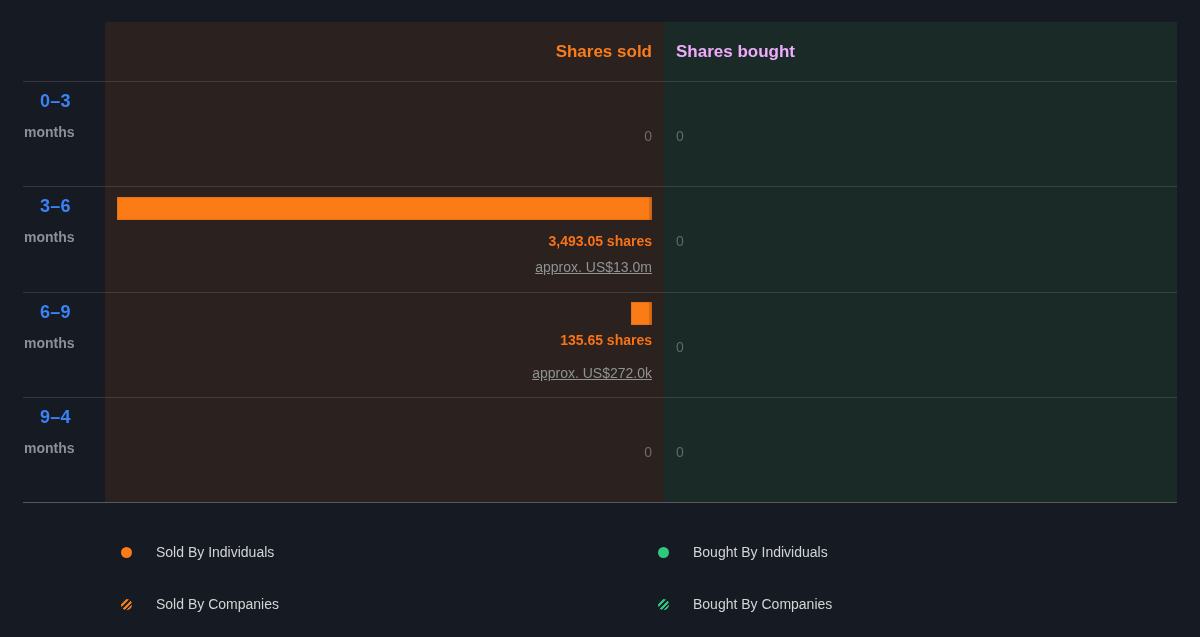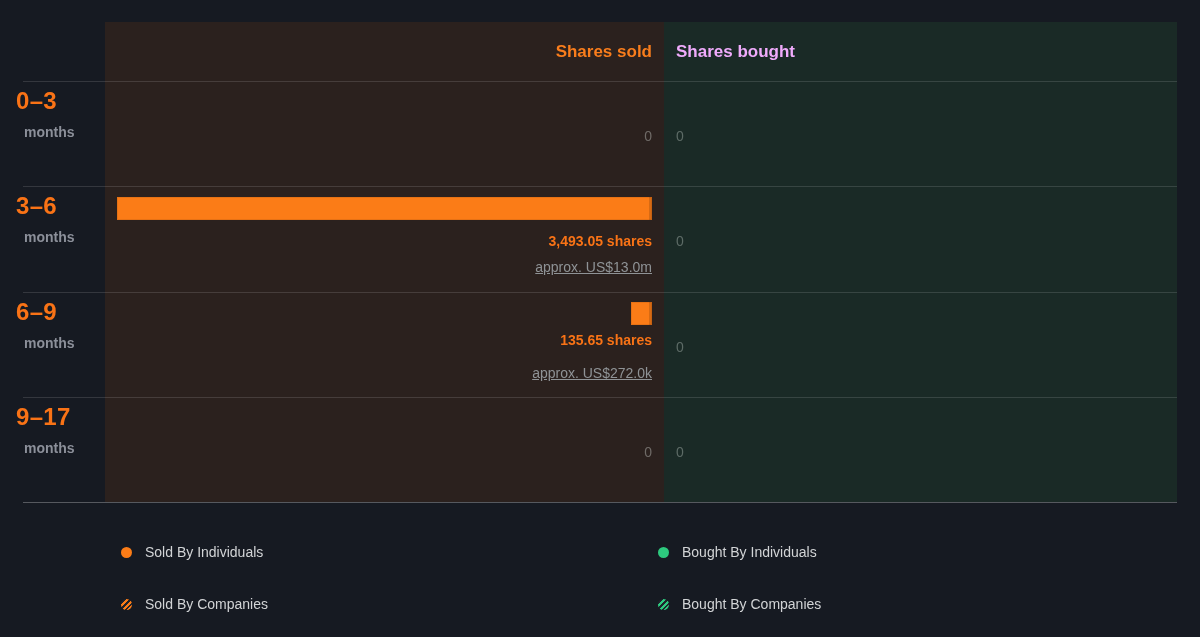--- a/index.html
+++ b/index.html
@@ -10,33 +10,33 @@
     -webkit-font-smoothing:antialiased;
   }
   .abs{position:absolute;}
   .sold-panel{left:105px;top:22px;width:559px;height:480px;background:#2b211e;}
   .bought-panel{left:664px;top:22px;width:513px;height:480px;background:#1a2a26;}
   .hdr{top:42px;font-size:17px;font-weight:700;line-height:20px;white-space:nowrap;}
   .hdr-sold{right:548px;color:#f97d1c;text-align:left;}
   .hdr-bought{left:676px;color:#f0abfc;}
   .divider{left:23px;width:1154px;height:1px;background:rgba(255,255,255,0.13);}
   .divider.bottom{background:rgba(255,255,255,0.28);}
-  .period{left:16px;font-size:24px;font-weight:700;color:#f97316;line-height:26px;letter-spacing:.3px;white-space:nowrap;}
+  .period{left:40px;font-size:18px;font-weight:700;color:#3b82f6;line-height:26px;letter-spacing:.3px;white-space:nowrap;}
   .unit{left:24px;font-size:14px;color:#8c909a;line-height:17px;font-weight:bold;}
   .cell-r{right:548px;text-align:right;white-space:nowrap;line-height:16px;font-size:14px;}
   .cell-l{left:676px;text-align:left;white-space:nowrap;line-height:16px;font-size:14px;}
   .zero-sold{color:#6f6b67;}
   .zero-bought{color:#5d6b66;}
   .shares{color:#f97316;font-weight:700;}
   .approx{color:#8f9396;text-decoration:underline;}
   .bar{
     right:548px;height:23px;background:#fb7c17;
     box-shadow:inset -3px 0 0 rgba(0,0,0,0.14), inset 0 0 0 1px rgba(0,0,0,0.08);
   }
-  .legend-item{display:flex;align-items:center;gap:13px;}
+  .legend-item{display:flex;align-items:center;gap:24px;}
   .legend-label{font-size:14px;line-height:16px;color:#d2d4d6;white-space:nowrap;}
   .dot{width:11px;height:11px;border-radius:50%;flex:0 0 auto;}
   .dot-orange{background:#fb7c17;}
   .dot-green{background:#2dc97e;}
   .dot-orange-striped{background:repeating-linear-gradient(135deg,#fb7c17 0 2px,#20242c 2px 4px);}
   .dot-green-striped{background:repeating-linear-gradient(135deg,#2dc97e 0 2px,#20242c 2px 4px);}
 </style>
 </head>
 <body>
 
@@ -66,21 +66,21 @@
   <div class="abs cell-r approx" style="top:259px">approx. US$13.0m</div>
   <div class="abs cell-l zero-bought" style="top:233px">0</div>
 
   <div class="abs period" style="top:299px">6–9</div>
   <div class="abs unit" style="top:335px">months</div>
   <div class="abs bar" style="top: 302px; width: 21px;"></div>
   <div class="abs cell-r shares" style="top:332px">135.65 shares</div>
   <div class="abs cell-r approx" style="top:365px">approx. US$272.0k</div>
   <div class="abs cell-l zero-bought" style="top:339px">0</div>
 
-  <div class="abs period" style="top:404px">9–17</div>
+  <div class="abs period" style="top:404px">9–4</div>
   <div class="abs unit" style="top:440px">months</div>
   <div class="abs cell-r zero-sold" style="top:444px">0</div>
   <div class="abs cell-l zero-bought" style="top:444px">0</div>
 
   <div class="abs legend-item" style="left:121px;top:544px">
     <span class="dot dot-orange"></span>
     <span class="legend-label">Sold By Individuals</span>
   </div>
   <div class="abs legend-item" style="left:121px;top:596px">
     <span class="dot dot-orange-striped"></span>

